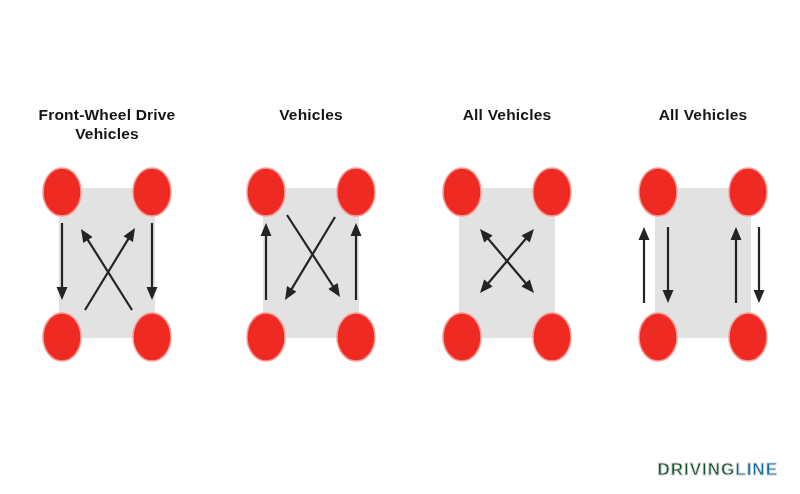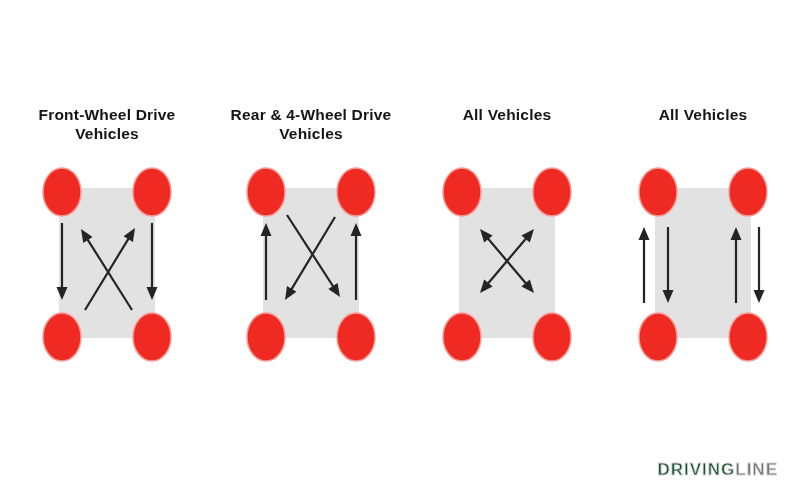--- a/index.html
+++ b/index.html
@@ -37,21 +37,21 @@
     position: absolute;
     right: 22px;
     bottom: 14px;
     font-size: 17px;
     font-weight: bold;
     letter-spacing: 1px;
     -webkit-text-stroke: 0.8px #d4d4d4;
     user-select: none;
   }
   .wm-outline { color: #14532d; }
-  .wm-solid   { color: #737373; }
+  .wm-solid   { color: #0369a1; }
 </style>
 </head>
 <body>
 
 <div class="canvas">
 
   <section class="panel" style="left:17px">
     <h2 class="panel-title">
       <span class="line">Front-Wheel Drive</span>
       <span class="line">Vehicles</span>
@@ -68,21 +68,20 @@
         <polygon points="135,150 129.5,137 140.5,137" fill="#242424"></polygon>
         <line x1="68" y1="160" x2="112.58568278764757" y2="86.87948022825798" stroke="#242424" stroke-width="2.2"></line>
         <polygon points="118,78 115.92798245142667,91.96269111877808 106.53622451769228,86.23600945186686" fill="#242424"></polygon>
         <line x1="115" y1="160" x2="69.54125800473585" y2="87.8008215369334" stroke="#242424" stroke-width="2.2"></line>
         <polygon points="64,79 75.58085312641343,87.070553937893 66.27229188542618,92.93149990444051" fill="#242424"></polygon>
       </svg>
   </section>
 
   <section class="panel" style="left:221px">
     <h2 class="panel-title">
-      <span class="line">Rear &amp; 4-Wheel Drive</span>
       <span class="line">Vehicles</span>
     </h2>
     <svg class="diagram" viewBox="0 0 180 230">
         <rect x="42" y="38" width="96" height="150" fill="#e2e2e2"></rect>
         <ellipse cx="45" cy="42" rx="19" ry="24" fill="#ee2a23" stroke="#f59b94" stroke-width="1.5"></ellipse>
         <ellipse cx="135" cy="42" rx="19" ry="24" fill="#ee2a23" stroke="#f59b94" stroke-width="1.5"></ellipse>
         <ellipse cx="45" cy="187" rx="19" ry="24" fill="#ee2a23" stroke="#f59b94" stroke-width="1.5"></ellipse>
         <ellipse cx="135" cy="187" rx="19" ry="24" fill="#ee2a23" stroke="#f59b94" stroke-width="1.5"></ellipse>
         <line x1="45" y1="150" x2="45" y2="83.4" stroke="#242424" stroke-width="2.2"></line>
         <polygon points="45,73 50.5,86 39.5,86" fill="#242424"></polygon>

